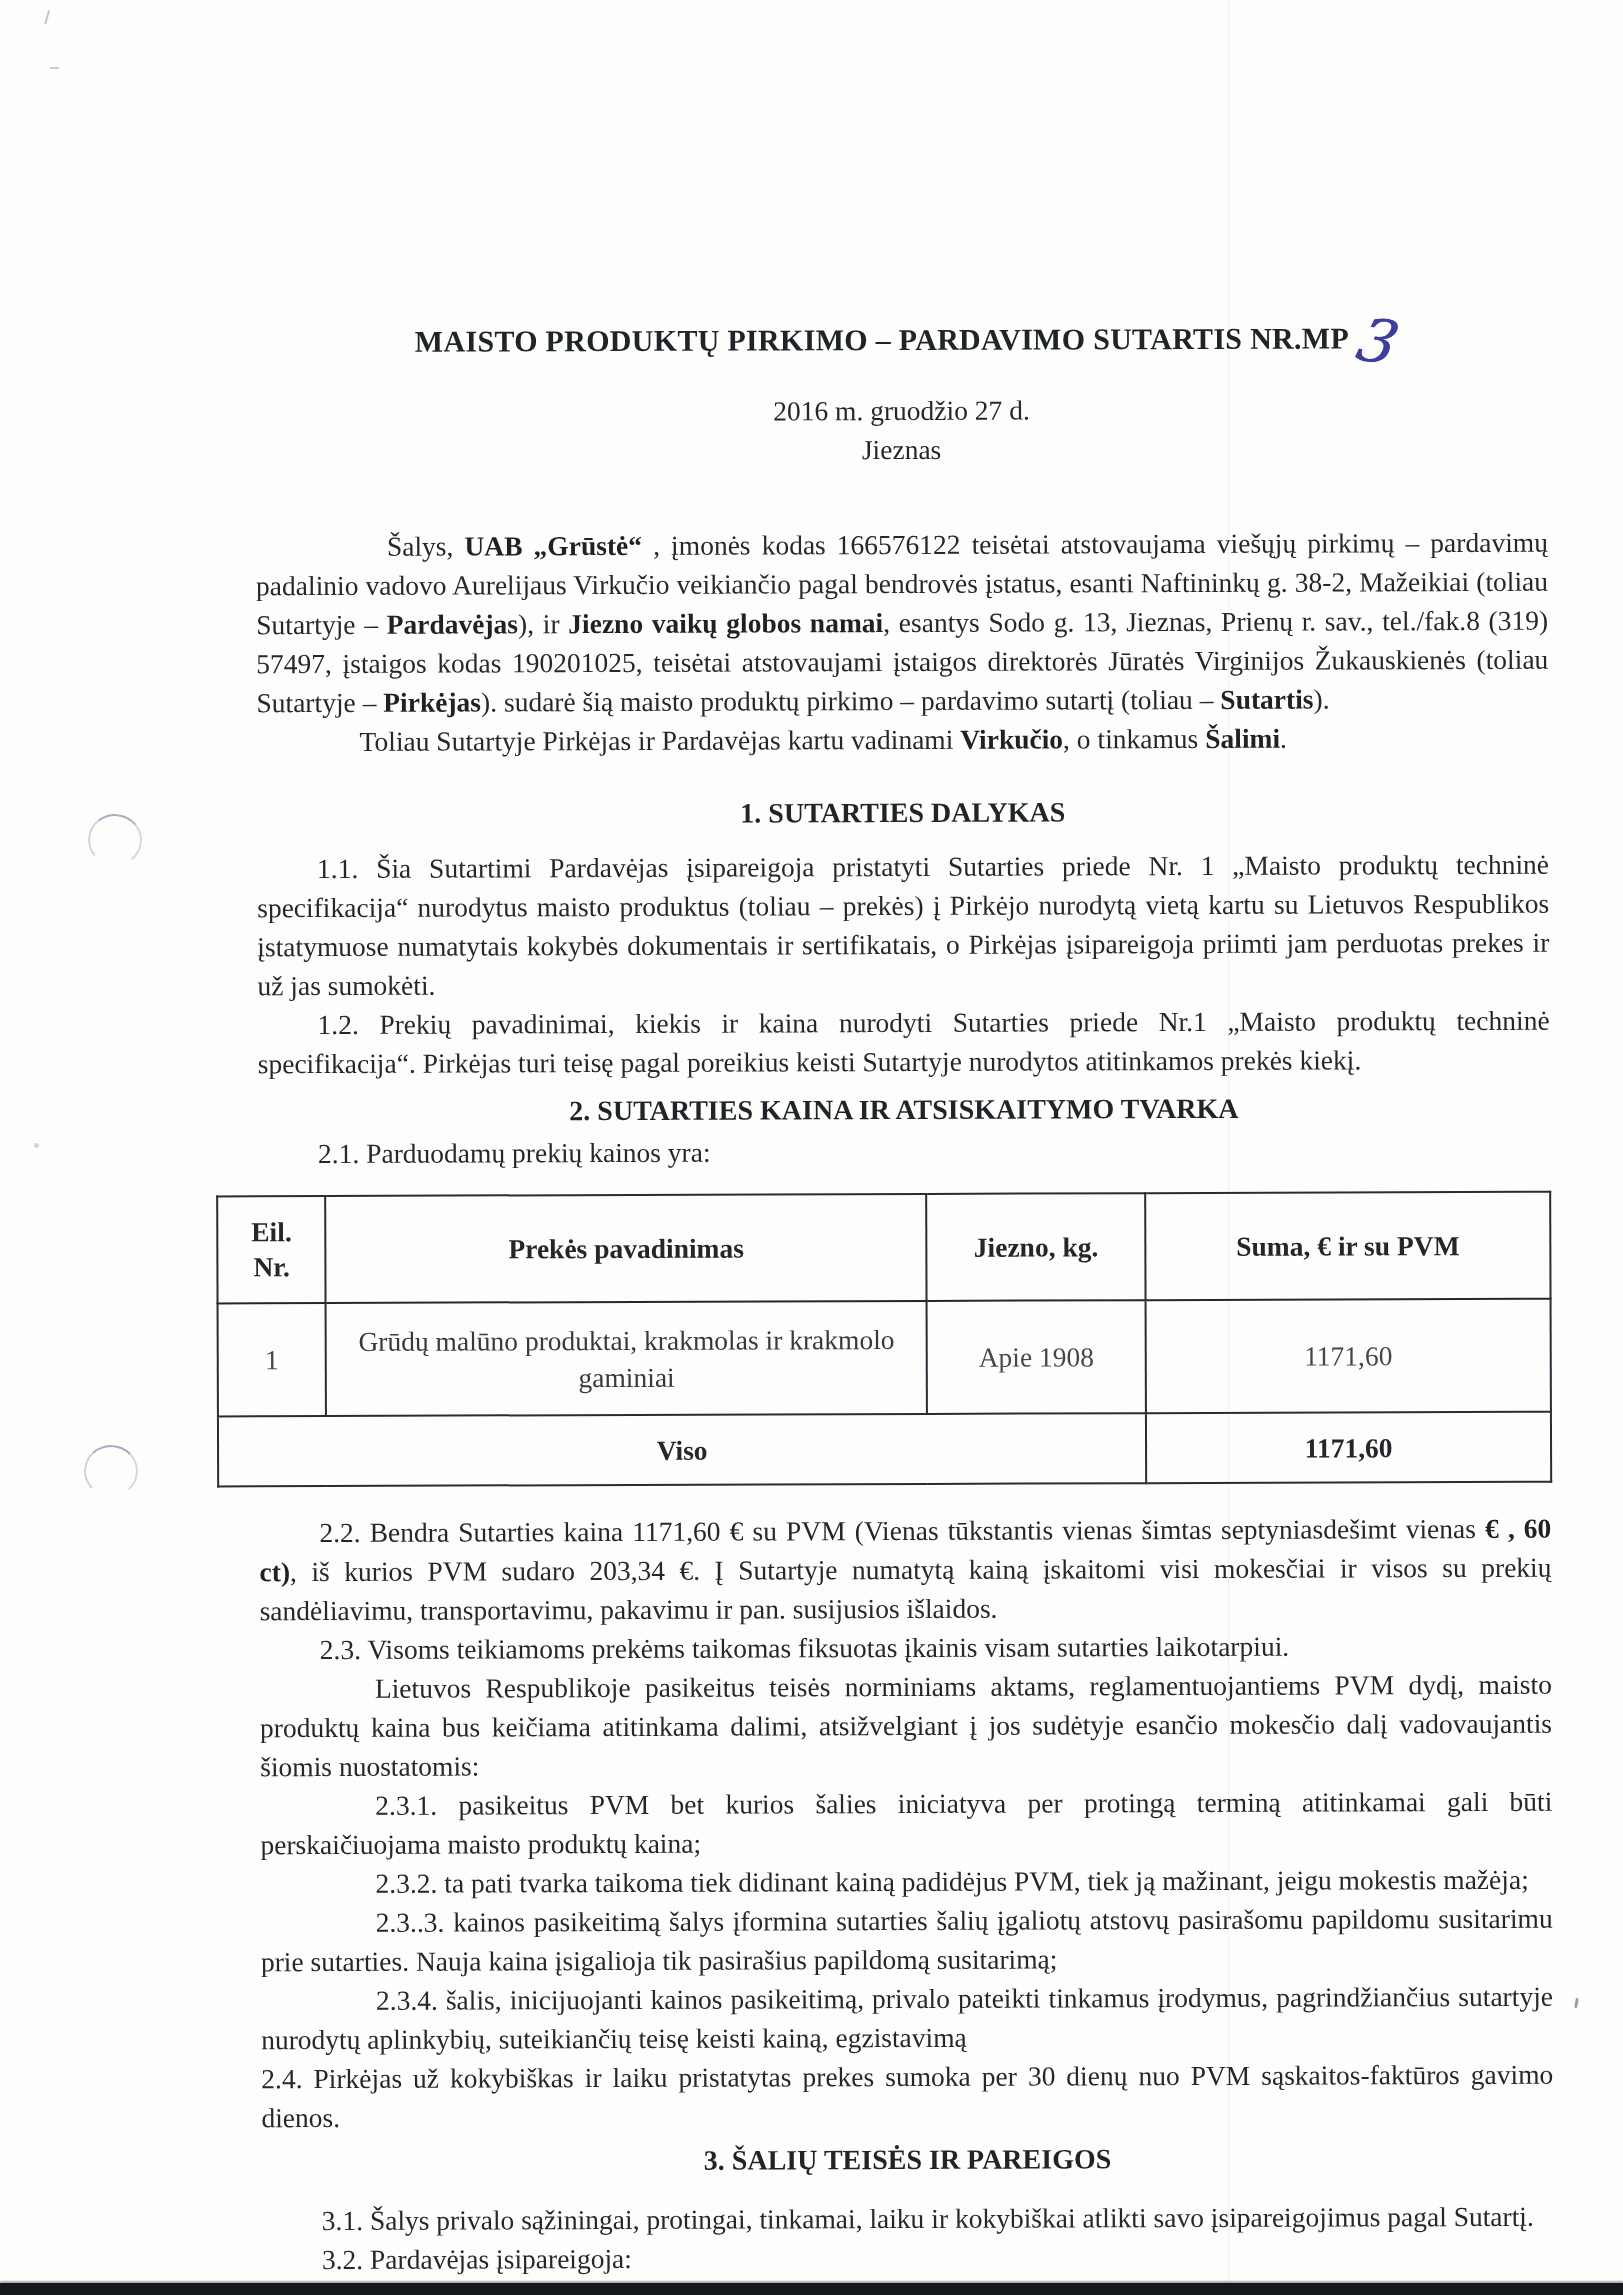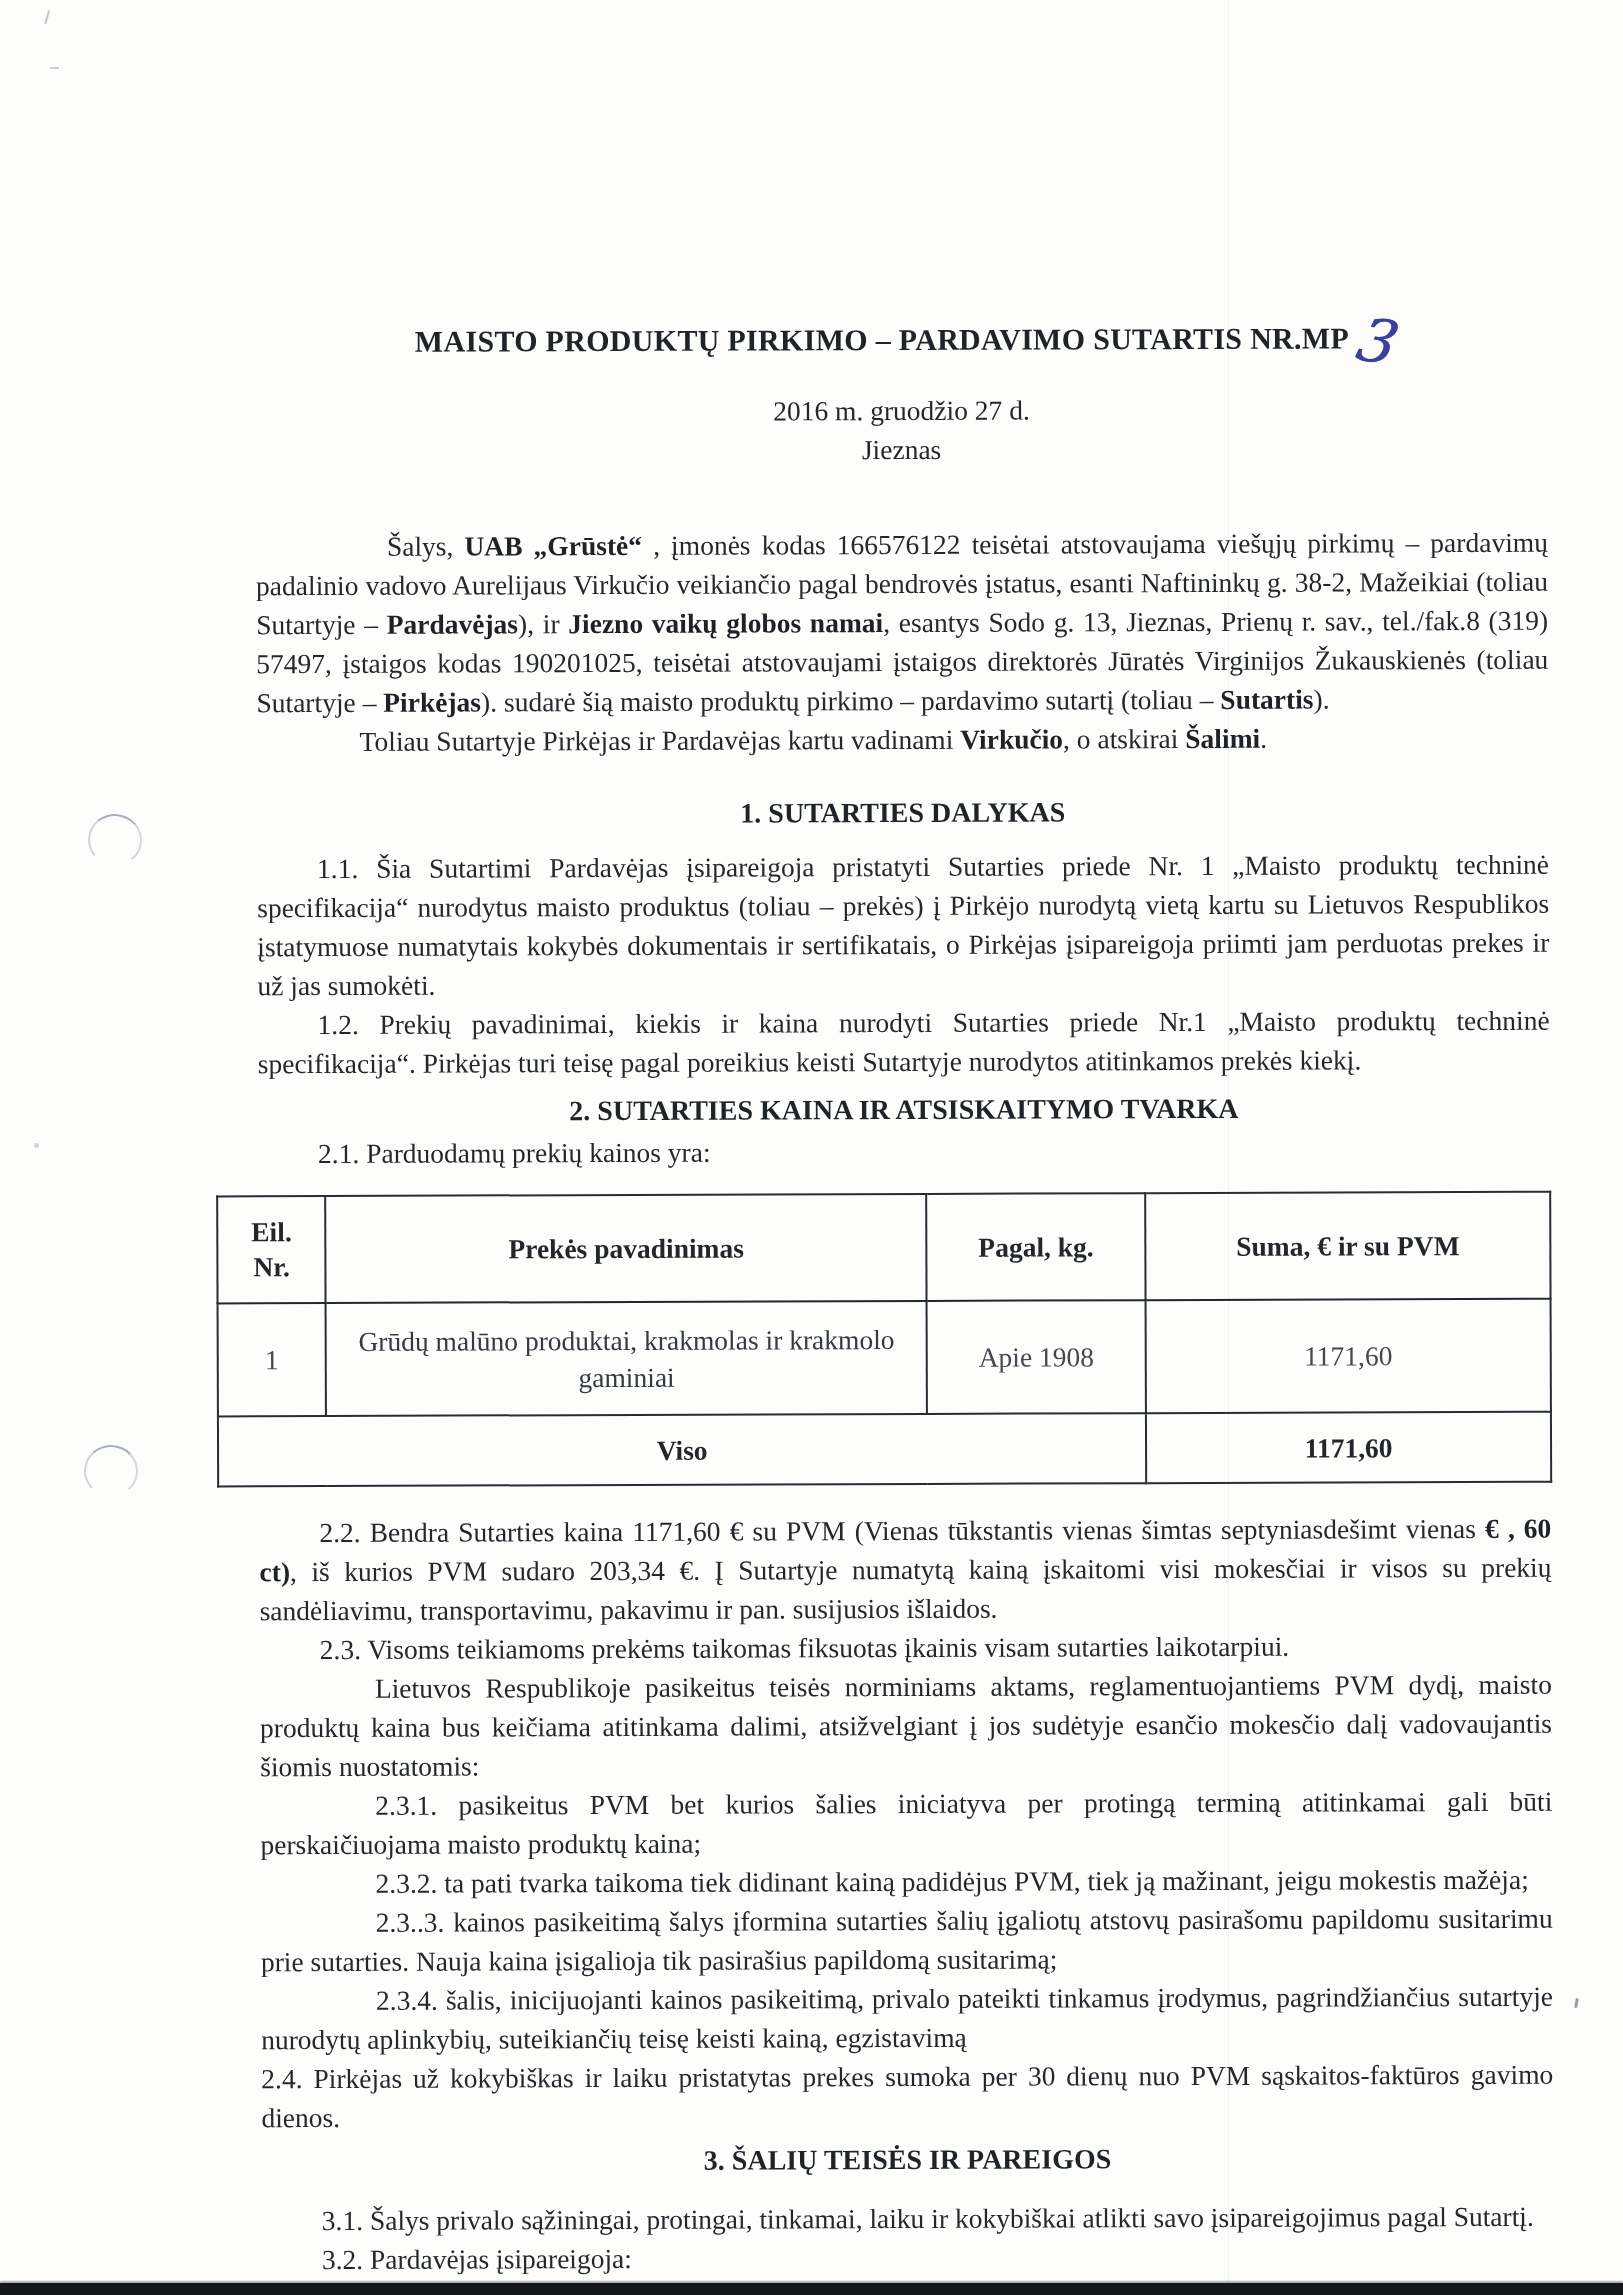--- a/index.html
+++ b/index.html
@@ -121,38 +121,38 @@
   <div class="artifact speck-tick"></div>
 
   <div class="content">
 
     <h1 class="title"><span>MAISTO PRODUKTŲ PIRKIMO – PARDAVIMO SUTARTIS NR.MP</span><span class="hand">3</span></h1>
 
     <p class="center date-line">2016 m. gruodžio 27 d.</p>
     <p class="center">Jieznas</p>
 
     <p class="para ind-lg gap-intro"><span>Šalys, </span><b>UAB  „Grūstė“ </b><span>, įmonės kodas 166576122 teisėtai atstovaujama viešųjų pirkimų – pardavimų padalinio vadovo Aurelijaus Virkučio veikiančio pagal bendrovės įstatus, esanti Naftininkų g. 38-2, Mažeikiai (toliau Sutartyje – </span><b>Pardavėjas</b><span>), ir </span><b>Jiezno vaikų globos namai</b><span>, esantys Sodo g. 13, Jieznas, Prienų r. sav., tel./fak.8 (319) 57497, įstaigos kodas 190201025, teisėtai atstovaujami įstaigos direktorės Jūratės Virginijos Žukauskienės (toliau Sutartyje – </span><b>Pirkėjas</b><span>). sudarė šią maisto produktų pirkimo – pardavimo sutartį (toliau – </span><b>Sutartis</b><span>).</span></p>
-    <p class="para ind-md"><span>Toliau Sutartyje Pirkėjas ir Pardavėjas kartu vadinami </span><b>Virkučio</b><span>, o atskirai </span><b>Šalimi</b><span>.</span></p>
+    <p class="para ind-md"><span>Toliau Sutartyje Pirkėjas ir Pardavėjas kartu vadinami </span><b>Virkučio</b><span>, o tinkamus </span><b>Šalimi</b><span>.</span></p>
 
     <h2 class="h-s1">1. SUTARTIES DALYKAS</h2>
     <p class="para ind-sm">1.1. Šia Sutartimi Pardavėjas įsipareigoja pristatyti Sutarties priede Nr. 1 „Maisto produktų techninė specifikacija“ nurodytus maisto produktus (toliau – prekės) į Pirkėjo nurodytą vietą kartu su Lietuvos Respublikos įstatymuose numatytais kokybės dokumentais ir sertifikatais, o Pirkėjas įsipareigoja priimti jam perduotas prekes ir už jas sumokėti.</p>
     <p class="para ind-sm">1.2. Prekių pavadinimai, kiekis ir kaina nurodyti Sutarties priede Nr.1 „Maisto produktų techninė specifikacija“. Pirkėjas turi teisę pagal poreikius keisti Sutartyje nurodytos atitinkamos prekės kiekį.</p>
 
     <h3 class="h-s2">2. SUTARTIES KAINA IR ATSISKAITYMO TVARKA</h3>
     <p class="para ind-sm p21">2.1. Parduodamų prekių kainos yra:</p>
 
     <table class="price">
       <thead>
         <tr>
           <th class="c1">
               <span class="th-line">Eil.</span>
               <span class="th-line">Nr.</span>
             </th>
           <th class="c2">Prekės pavadinimas</th>
-          <th class="c3">Pagal, kg.</th>
+          <th class="c3">Jiezno, kg.</th>
           <th class="c4">Suma, €  ir su PVM</th>
         </tr>
       </thead>
       <tbody>
         <tr class="data-row">
           <td>1</td>
           <td class="name">Grūdų malūno produktai, krakmolas ir krakmolo gaminiai</td>
           <td>Apie 1908</td>
           <td>1171,60</td>
         </tr>

